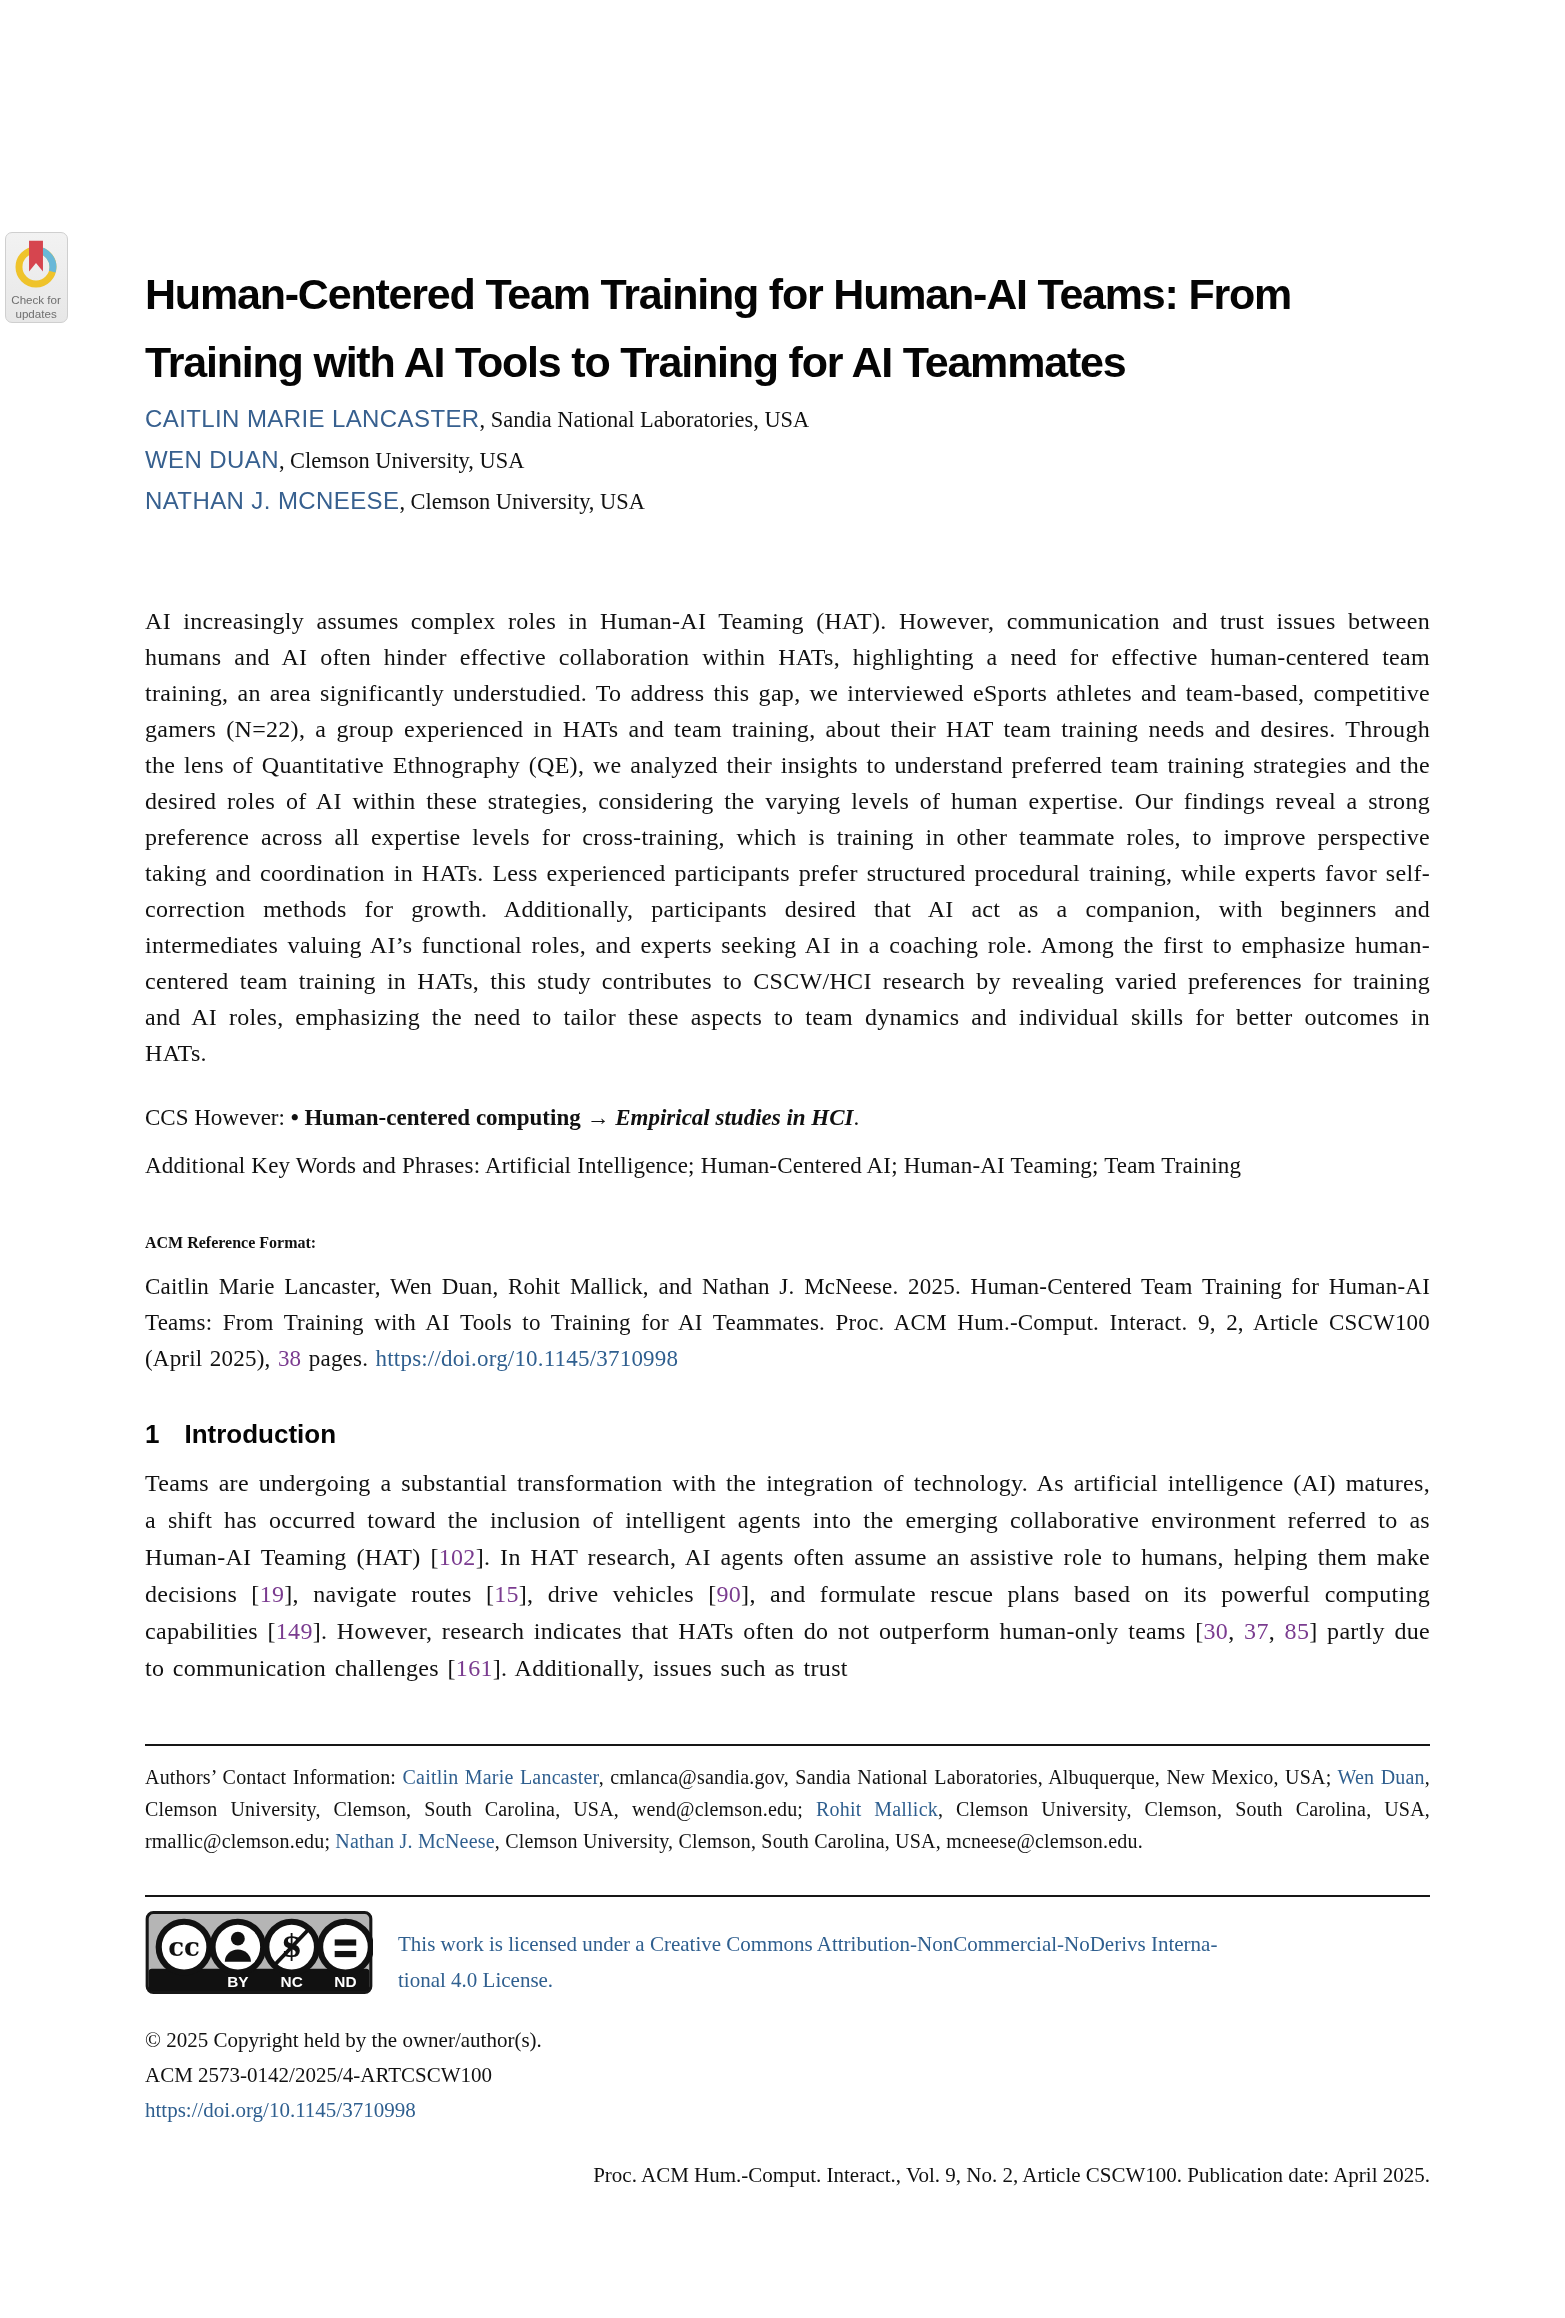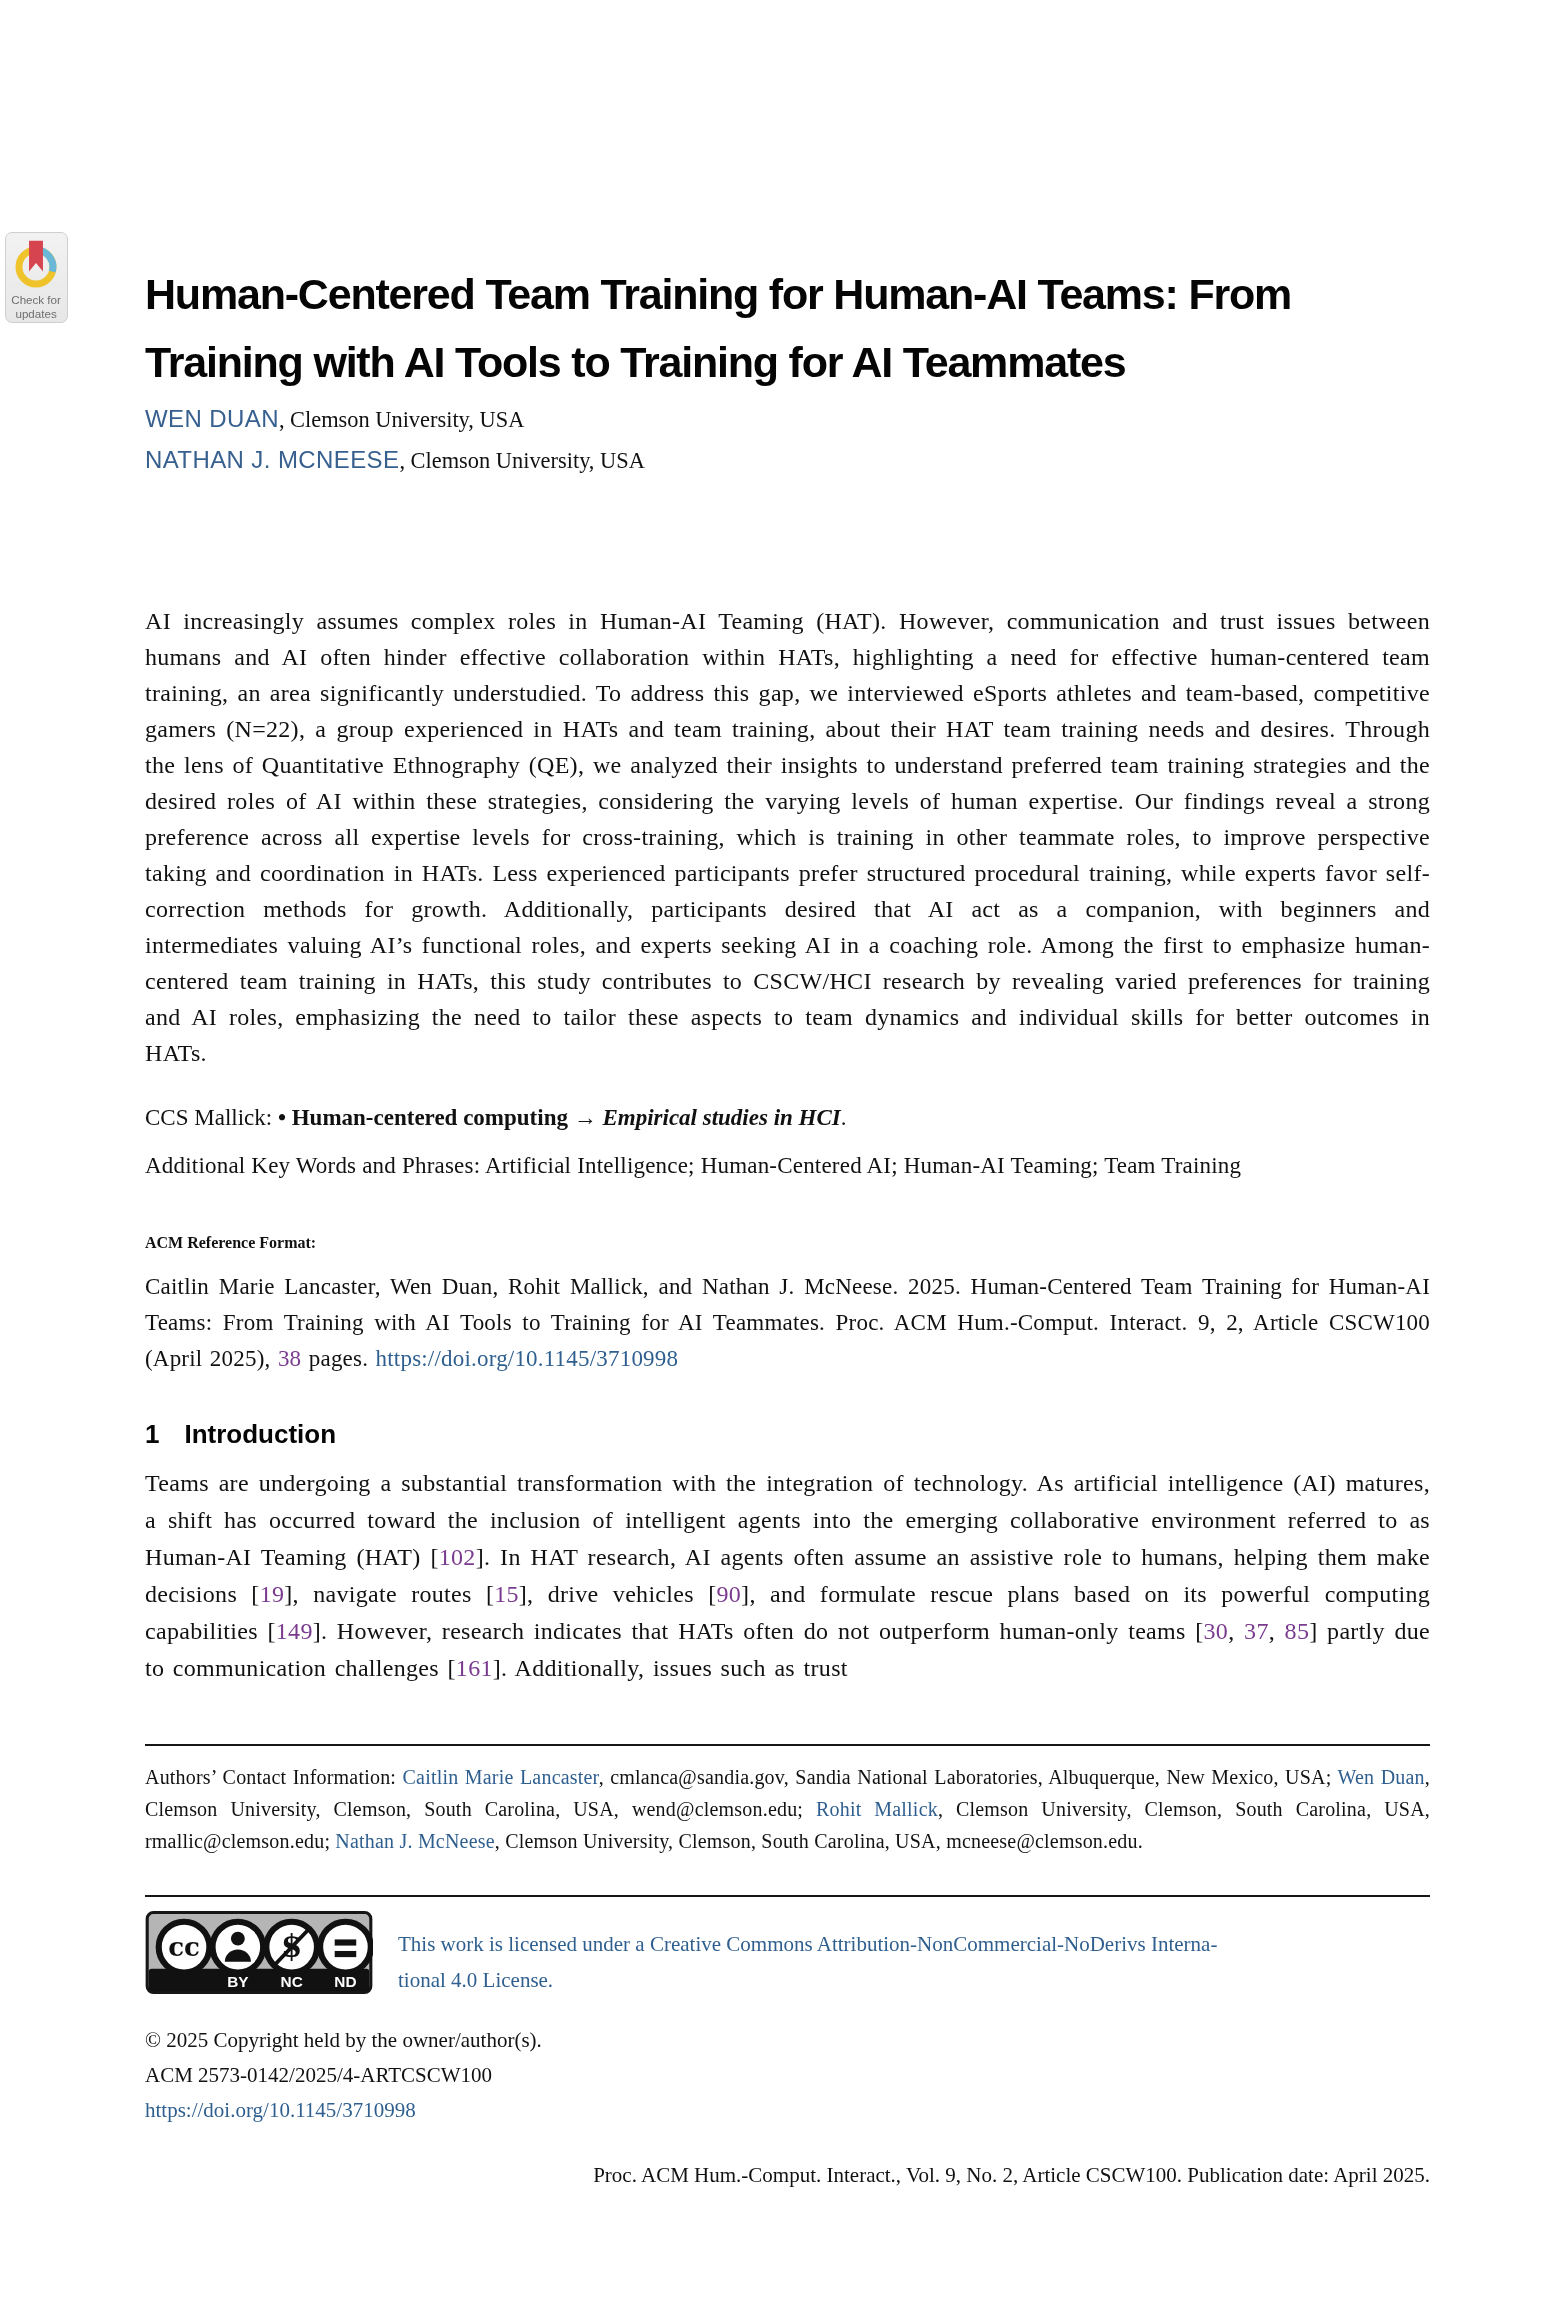--- a/index.html
+++ b/index.html
@@ -99,30 +99,33 @@
     <div class="cb-text">
       <div>Check for</div>
       <div>updates</div>
     </div>
   </div>
 
   <h1 class="title">Human-Centered Team Training for Human-AI Teams: From Training with AI Tools to Training for AI Teammates</h1>
 
   <div class="authors">
     <div class="author-line">
+      <span class="aname">CAITLIN MARIE LANCASTER</span><span class="aaffil">, Sandia National Laboratories, USA</span>
+    </div>
+    <div class="author-line">
       <span class="aname">WEN DUAN</span><span class="aaffil">, Clemson University, USA</span>
     </div>
     <div class="author-line">
       <span class="aname">NATHAN J. MCNEESE</span><span class="aaffil">, Clemson University, USA</span>
     </div>
   </div>
 
   <p class="abstract">AI increasingly assumes complex roles in Human-AI Teaming (HAT). However, communication and trust issues between humans and AI often hinder effective collaboration within HATs, highlighting a need for effective human-centered team training, an area significantly understudied. To address this gap, we interviewed eSports athletes and team-based, competitive gamers (N=22), a group experienced in HATs and team training, about their HAT team training needs and desires. Through the lens of Quantitative Ethnography (QE), we analyzed their insights to understand preferred team training strategies and the desired roles of AI within these strategies, considering the varying levels of human expertise. Our findings reveal a strong preference across all expertise levels for cross-training, which is training in other teammate roles, to improve perspective taking and coordination in HATs. Less experienced participants prefer structured procedural training, while experts favor self-correction methods for growth. Additionally, participants desired that AI act as a companion, with beginners and intermediates valuing AI’s functional roles, and experts seeking AI in a coaching role. Among the first to emphasize human-centered team training in HATs, this study contributes to CSCW/HCI research by revealing varied preferences for training and AI roles, emphasizing the need to tailor these aspects to team dynamics and individual skills for better outcomes in HATs.</p>
 
-  <p class="ccs"><span>CCS Mallick: </span><span class="b">• </span><span class="b">Human-centered computing</span><span> → </span><span class="bi">Empirical studies in HCI</span><span>.</span></p>
+  <p class="ccs"><span>CCS However: </span><span class="b">• </span><span class="b">Human-centered computing</span><span> → </span><span class="bi">Empirical studies in HCI</span><span>.</span></p>
 
   <p class="keywords"><span>Additional Key Words and Phrases: Artificial Intelligence; Human-Centered AI; Human-AI Teaming; Team Training</span></p>
 
   <p class="refhead">ACM Reference Format:</p>
   <p class="refbody"><span>Caitlin Marie Lancaster, Wen Duan, Rohit Mallick, and Nathan J. McNeese. 2025. Human-Centered Team Training for Human-AI Teams: From Training with AI Tools to Training for AI Teammates. </span><span class="i">Proc. ACM Hum.-Comput. Interact.</span><span> 9, 2, Article CSCW100 (April 2025), </span><span class="cite">38</span><span> pages. </span><span class="link">https://doi.org/10.1145/3710998</span></p>
 
   <h2 class="sec">
     <span>1</span><span class="sec-label">Introduction</span>
   </h2>
   <p class="intro"><span>Teams are undergoing a substantial transformation with the integration of technology. As artificial intelligence (AI) matures, a shift has occurred toward the inclusion of intelligent agents into the emerging collaborative environment referred to as Human-AI Teaming (HAT) [</span><span class="cite">102</span><span>]. In HAT research, AI agents often assume an assistive role to humans, helping them make decisions [</span><span class="cite">19</span><span>], navigate routes [</span><span class="cite">15</span><span>], drive vehicles [</span><span class="cite">90</span><span>], and formulate rescue plans based on its powerful computing capabilities [</span><span class="cite">149</span><span>]. However, research indicates that HATs often do not outperform human-only teams [</span><span class="cite">30</span><span>, </span><span class="cite">37</span><span>, </span><span class="cite">85</span><span>] partly due to communication challenges [</span><span class="cite">161</span><span>]. Additionally, issues such as trust</span></p>

